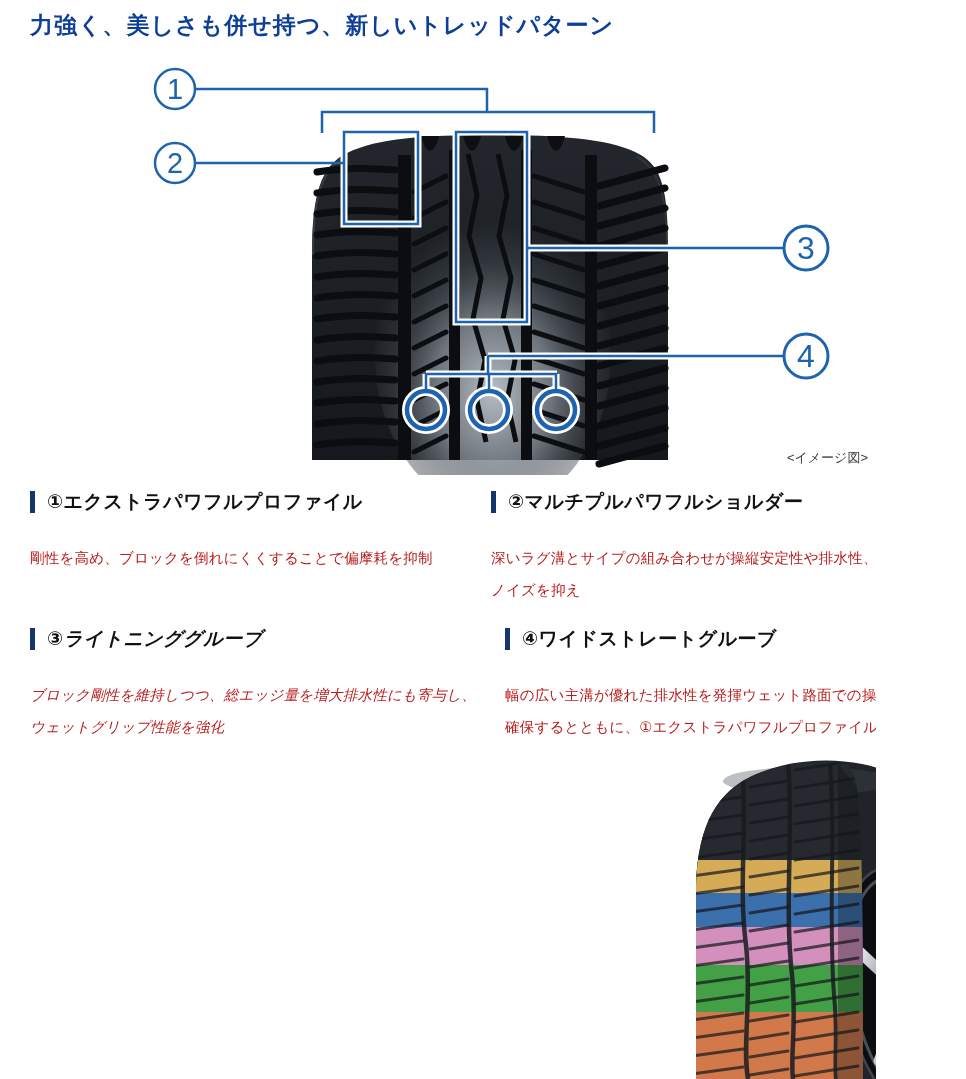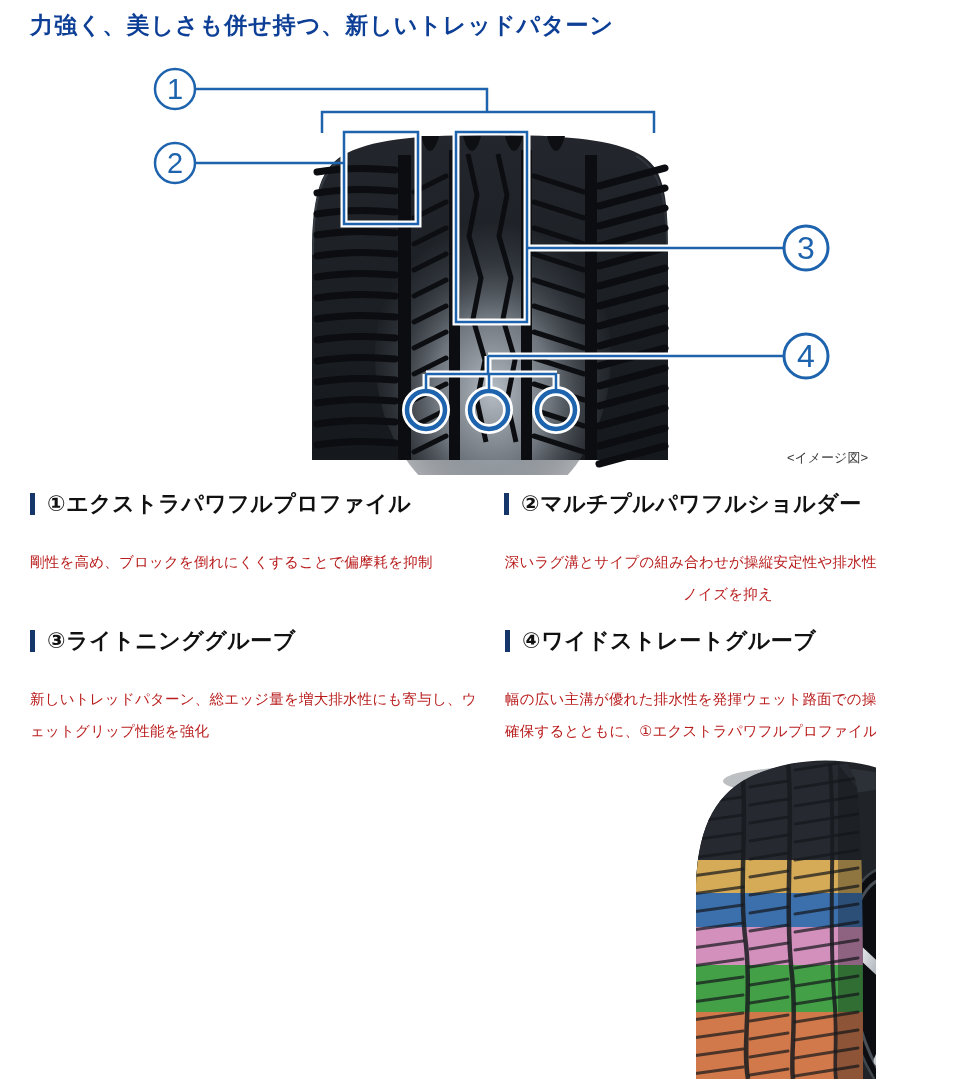--- a/index.html
+++ b/index.html
@@ -8,27 +8,27 @@
     font-family:"Liberation Sans","DejaVu Sans",sans-serif;
   }
   .title{
     position:absolute;left:30px;top:10px;margin:0;
     font-size:23px;font-weight:700;color:#0d3f96;letter-spacing:1px;white-space:nowrap;
   }
   .diagram-svg{position:absolute;left:0;top:60px;width:966px;height:415px;}
   .pitch-svg{position:absolute;left:690px;top:755px;width:276px;height:324px;}
   .feature{position:absolute;width:448px;}
   .s1{left:30px;top:489px;}
-  .s2{left:504px;top:489px;text-align:center;}
-  .s3{left:30px;top:626px;}
+  .s2{left:491px;top:489px;}
+  .s3{left:30px;top:626px;font-style:italic;}
   .s4{left:505px;top:626px;}
   .s5{left:30px;top:765px;}
   .f-head{display:flex;align-items:center;gap:12px;}
   .f-bar{width:5px;height:22px;background:#15366b;flex:none;}
-  .f-head h2{margin:0;font-size:22px;font-weight:700;color:#111;letter-spacing:.5px;white-space:nowrap;}
+  .f-head h2{margin:0;font-size:19px;font-weight:700;color:#111;letter-spacing:.5px;white-space:nowrap;}
   .feature p{margin:27px 0 0;font-size:14.5px;color:#b91c1c;line-height:32px;letter-spacing:.2px;}
   svg text{font-family:"Liberation Sans","DejaVu Sans",sans-serif;}
 </style>
 </head>
 <body>
 
 <div class="page">
 
   <h1 class="title">力強く、美しさも併せ持つ、新しいトレッドパターン</h1>
 
@@ -185,21 +185,21 @@
       <h2>②マルチプルパワフルショルダー</h2>
     </div>
     <p>深いラグ溝とサイプの組み合わせが操縦安定性や排水性、パターンノイズを抑え</p>
   </section>
 
   <section class="feature s3">
     <div class="f-head">
       <span class="f-bar"></span>
       <h2>③ライトニンググルーブ</h2>
     </div>
-    <p>新しいトレッドパターン、総エッジ量を増大排水性にも寄与し、ウェットグリップ性能を強化</p>
+    <p>ブロック剛性を維持しつつ、総エッジ量を増大排水性にも寄与し、ウェットグリップ性能を強化</p>
   </section>
 
   <section class="feature s4">
     <div class="f-head">
       <span class="f-bar"></span>
       <h2>④ワイドストレートグルーブ</h2>
     </div>
     <p>幅の広い主溝が優れた排水性を発揮ウェット路面での操縦安定性を確保するとともに、①エクストラパワフルプロファイル</p>
   </section>
 

